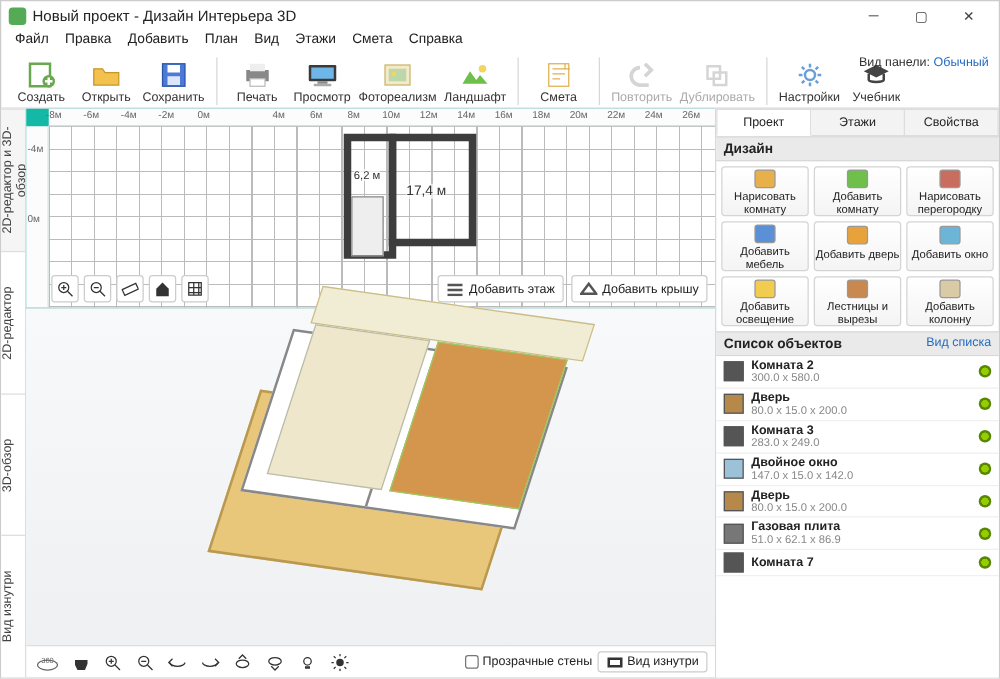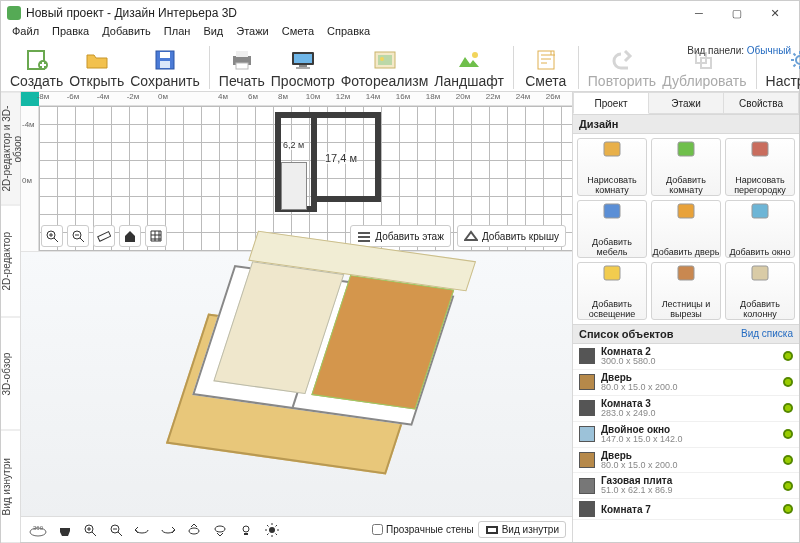--- a/index.html
+++ b/index.html
@@ -7,21 +7,21 @@
   .window { border: 1px solid #ccc; height: 100%; display: flex; flex-direction: column; }
   .titlebar { height: 24px; display: flex; align-items: center; padding: 0 6px; font-size: 12px; }
   .titlebar .logo { width:14px;height:14px;background:#5a5;border-radius:3px;margin-right:5px; }
   .title-controls { margin-left:auto; display:flex; gap:2px; }
   .title-controls div { width:36px;height:20px;display:flex;align-items:center;justify-content:center;font-size:11px;color:#444; }
   .menubar { display:flex; gap:3px; padding: 0 6px; height:18px; font-size:11px; }
   .menubar span { padding: 0 5px; }
   .toolbar { display:flex; align-items:flex-end; padding: 3px 6px 2px; border-bottom:1px solid #d8d8d8; position:relative; }
   .tgroup { display:flex; }
   .tgroup.sep { padding-right:6px; margin-right:6px; border-right:1px solid #d8d8d8; }
-  .tbtn { display:flex;flex-direction:column;align-items:center;justify-content:flex-start;padding:2px 3px 0;min-width:52px;font-size:14px;color:#333;gap:1px; }
+  .tbtn { display:flex;flex-direction:column;align-items:center;justify-content:flex-start;padding:2px 3px 0;min-width:52px;font-size:10px;color:#333;gap:1px; }
   .tbtn .ic { width:30px;height:24px;display:flex;align-items:center;justify-content:center;font-size:18px; }
   .tbtn.dim {color:#aaa;}
   .tbtn.dim .ic svg {opacity:.35;}
   .vidpanel { position:absolute; right:8px; top:2px; font-size:10px; color:#333;}
   .vidpanel span.link { color:#246bc1; }
   .main { flex:1; display:flex; min-height:0; }
   .left-zone { display:flex; flex:1; min-width:0; border-right:1px solid #d8d8d8; }
   .vtabs { width:20px; display:flex; flex-direction:column; border-right:1px solid #ddd; }
   .vtab { flex:1; writing-mode: vertical-rl; transform: rotate(180deg); text-align:center; font-size:10px; padding:4px 0; border-bottom:1px solid #ddd; color:#444; background:#fff;}
   .vtab.active { background:#f5f5f5; }
@@ -61,21 +61,21 @@
   .vidvn { border:1px solid #ccc;border-radius:3px;padding:2px 6px;font-size:10px;display:flex;align-items:center;gap:3px;}
   
   .right { width:226px; display:flex; flex-direction:column; }
   .rtabs { display:flex; height:22px; }
   .rtab { flex:1; text-align:center; font-size:10px; line-height:22px; border:1px solid #ddd; border-left:0; background:#f3f3f3;}
   .rtab.active { background:#fff; border-bottom:1px solid #fff;}
   .rtab:first-child { border-left:1px solid #ddd; }
   .panelhead { background:#eaeaea; border-top:1px solid #d8d8d8; border-bottom:1px solid #d8d8d8; padding:3px 6px; font-size:11px; font-weight:bold;}
   .panelhead .right-link { float:right; font-size:10px; color:#246bc1; font-weight:normal;}
   .grid3 { display:grid; grid-template-columns:repeat(3,1fr); gap:4px; padding:4px; }
-  .card { border:1px solid #d4d4d4; border-radius:3px; background:linear-gradient(#fff,#f4f4f4); display:flex; flex-direction:column; align-items:center; justify-content:space-between; height:58px; font-size:9px; text-align:center; gap:1px; line-height:1.05;}
+  .card { border:1px solid #d4d4d4; border-radius:3px; background:linear-gradient(#fff,#f4f4f4); display:flex; flex-direction:column; align-items:center; justify-content:flex-start; height:40px; font-size:9px; text-align:center; gap:1px; line-height:1.05;}
   .card .cic { width:22px;height:20px;display:flex;align-items:center;justify-content:center;}
   .objlist { flex:1; overflow-y:auto; background:#fff; }
   .objitem { display:flex; align-items:center; gap:6px; padding:2px 6px; border-bottom:1px solid #f0f0f0;}
   .objitem .thumb { width:16px;height:16px;background:#888;border:1px solid #555;display:flex;align-items:center;justify-content:center;}
   .objitem .info { flex:1; font-size:10px; line-height:1.1;}
   .objitem .info .nm {font-weight:bold;}
   .objitem .info .dim {color:#888;font-size:9px;}
   .eye { width:10px;height:10px;border-radius:50%;background:radial-gradient(circle,#9c0 40%,#580 45%);}
   svg { display:block; }
 </style>

